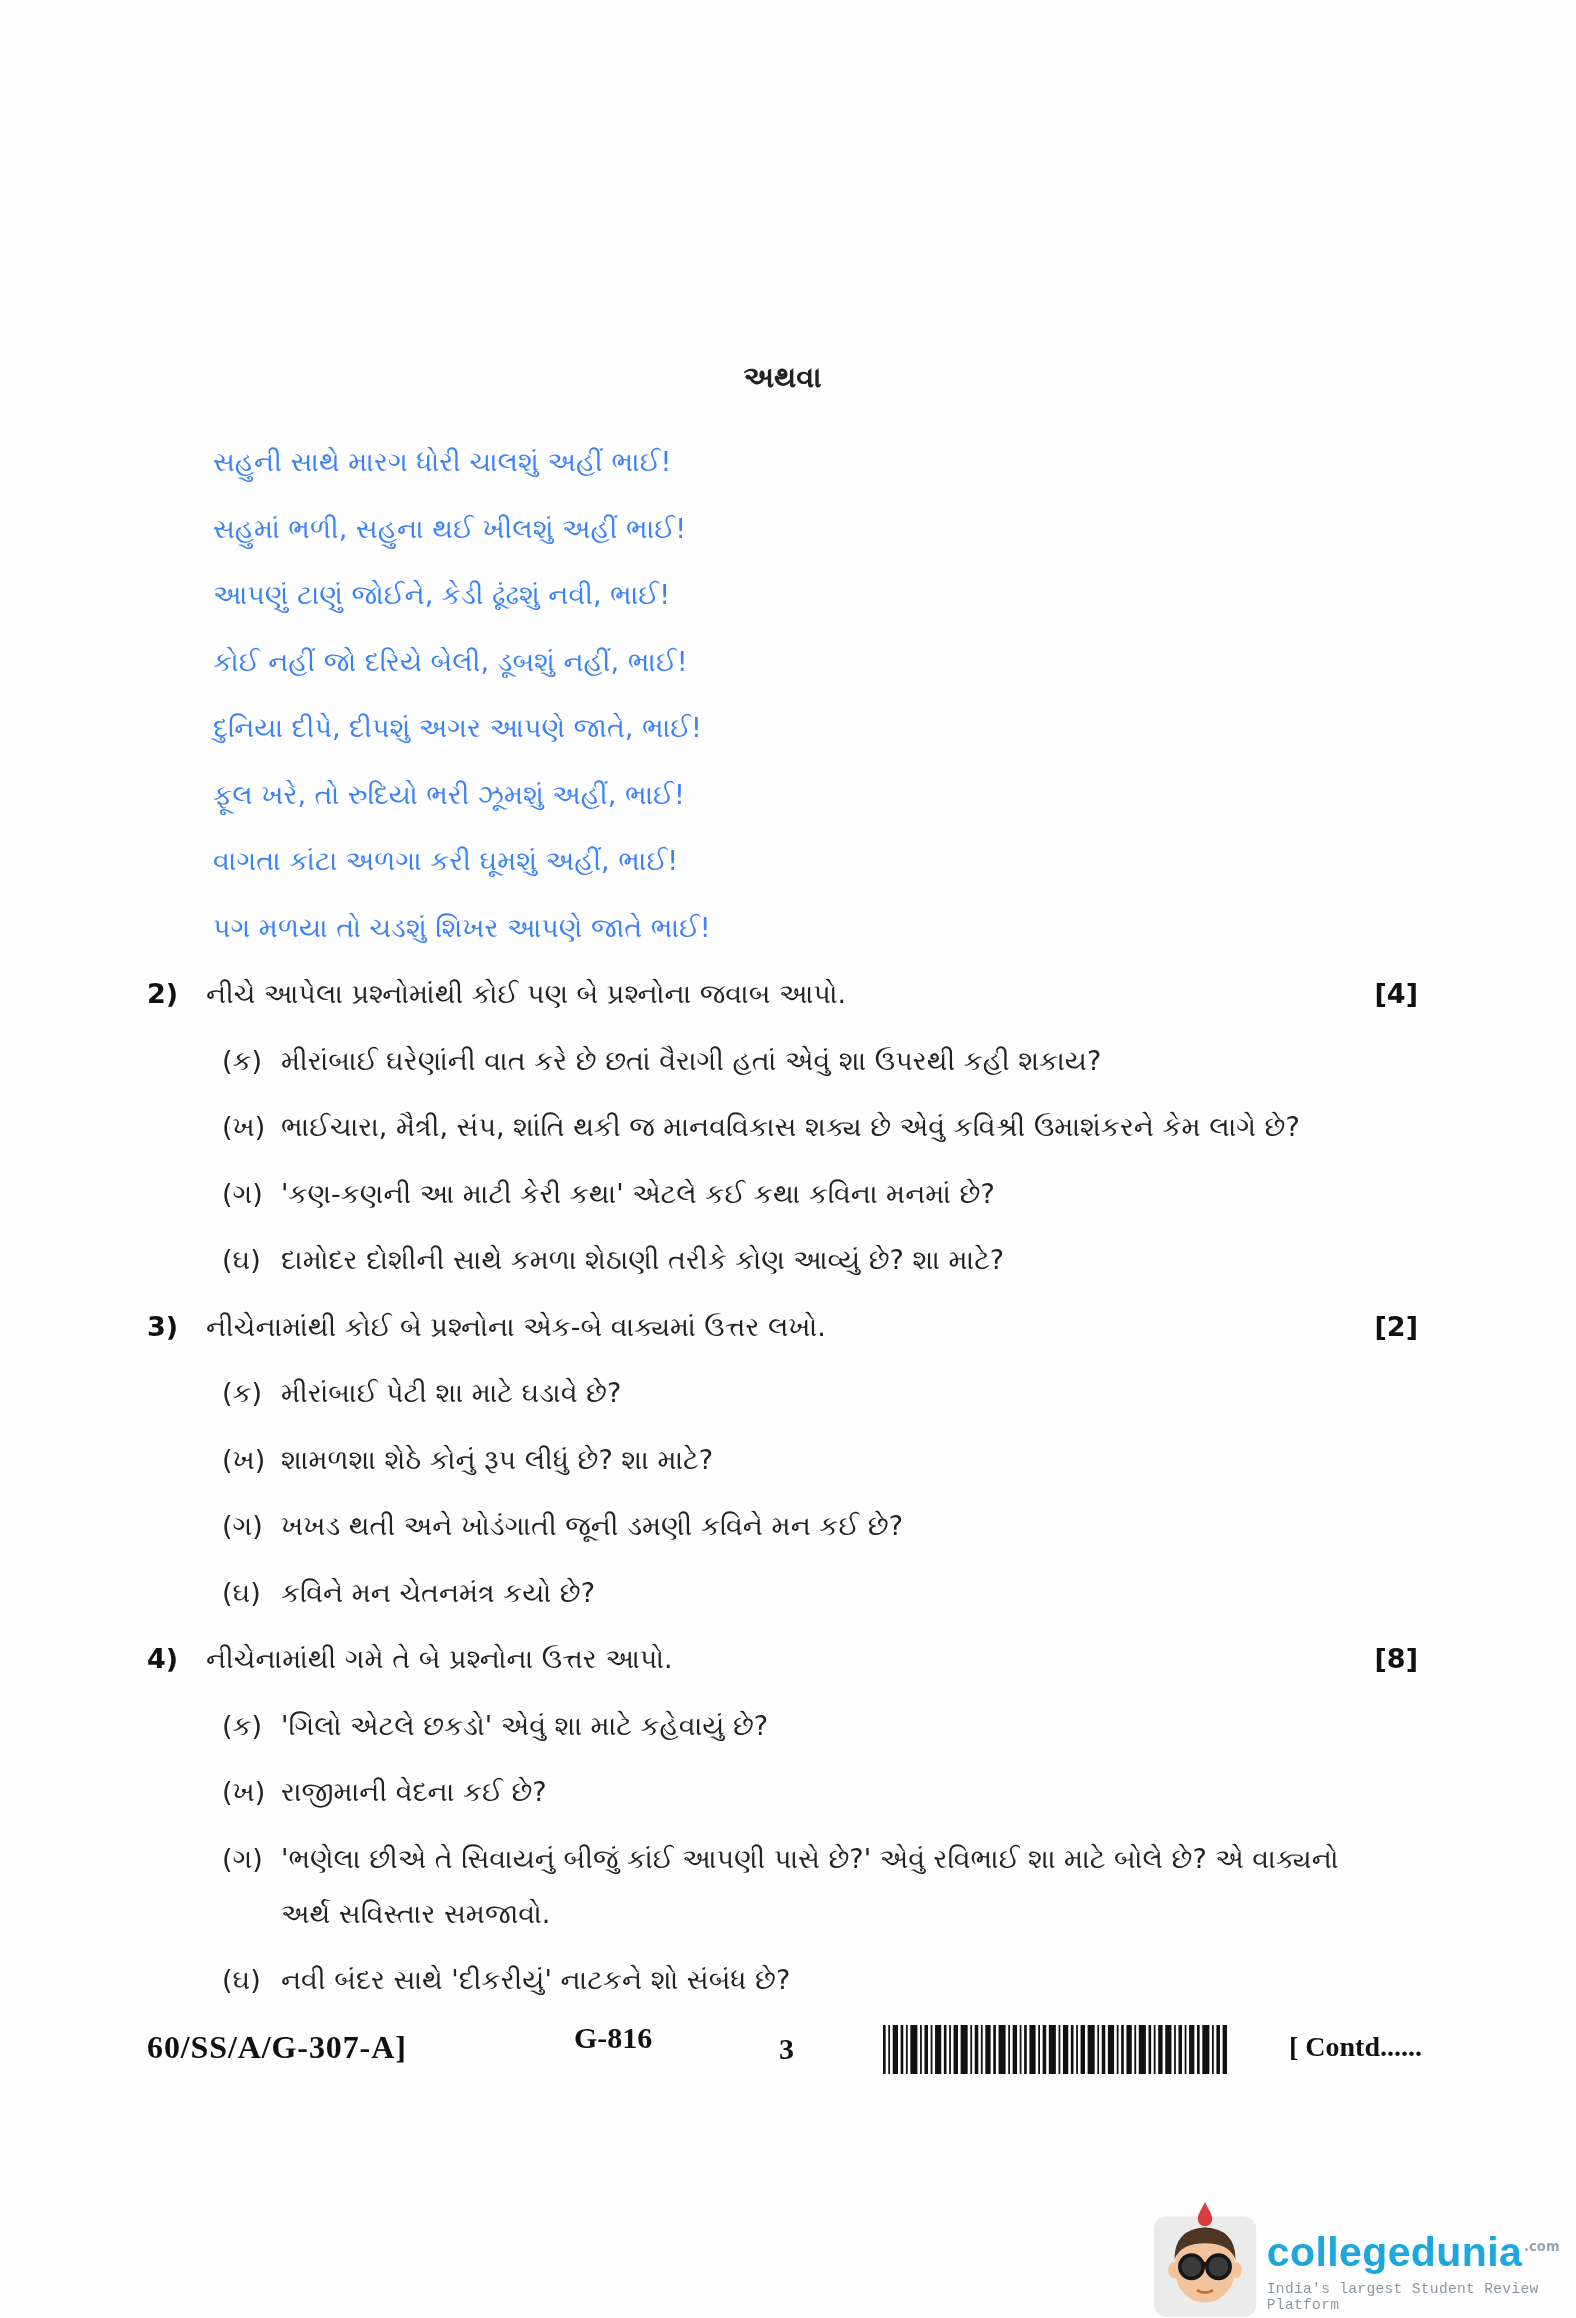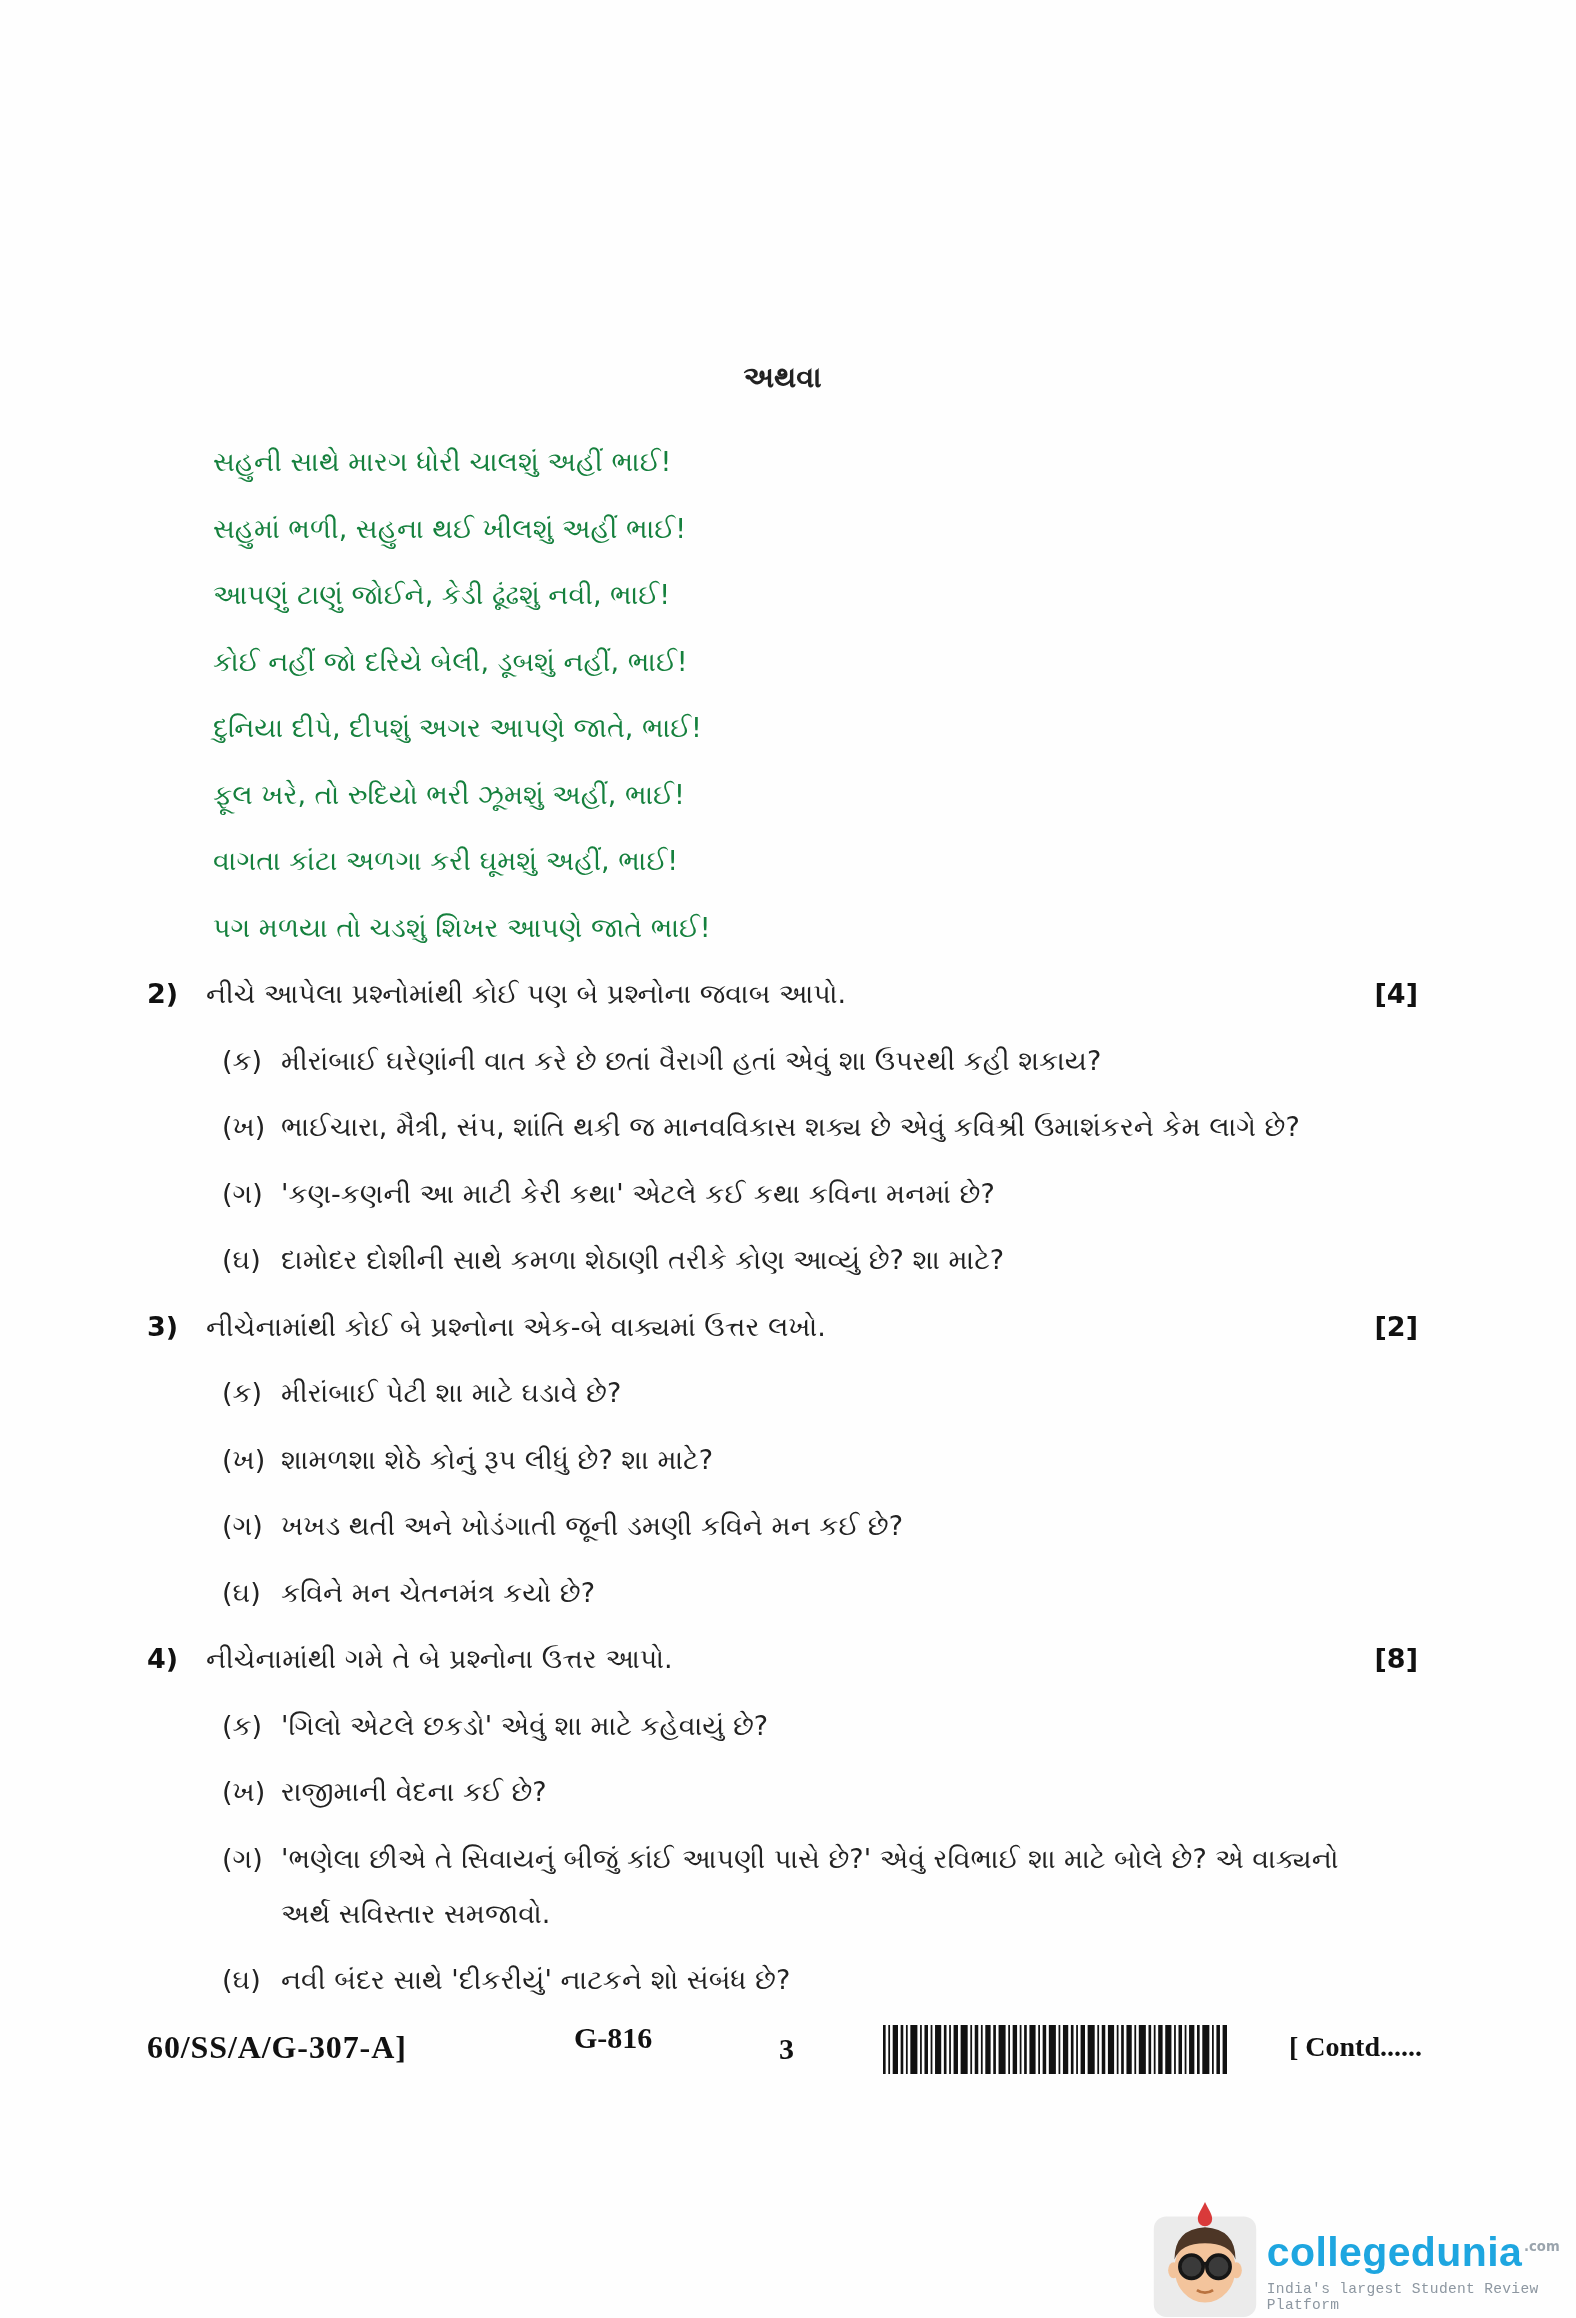--- a/index.html
+++ b/index.html
@@ -23,21 +23,21 @@
     font-size:29px;
     font-weight:600;
     color:#222;
   }
   .poem { margin-top:39px; margin-left:66px; }
   .poem-line {
     font-size:27px;
     line-height:55px;
     margin-bottom:11.5px;
     white-space:nowrap;
-    color:#15803d;
+    color:#3b82f6;
   }
   .questions { margin-top:8.8px; }
   .q-head {
     display:flex;
     align-items:baseline;
     font-size:27px;
     line-height:55px;
     margin-bottom:11.5px;
   }
   .q-num {

